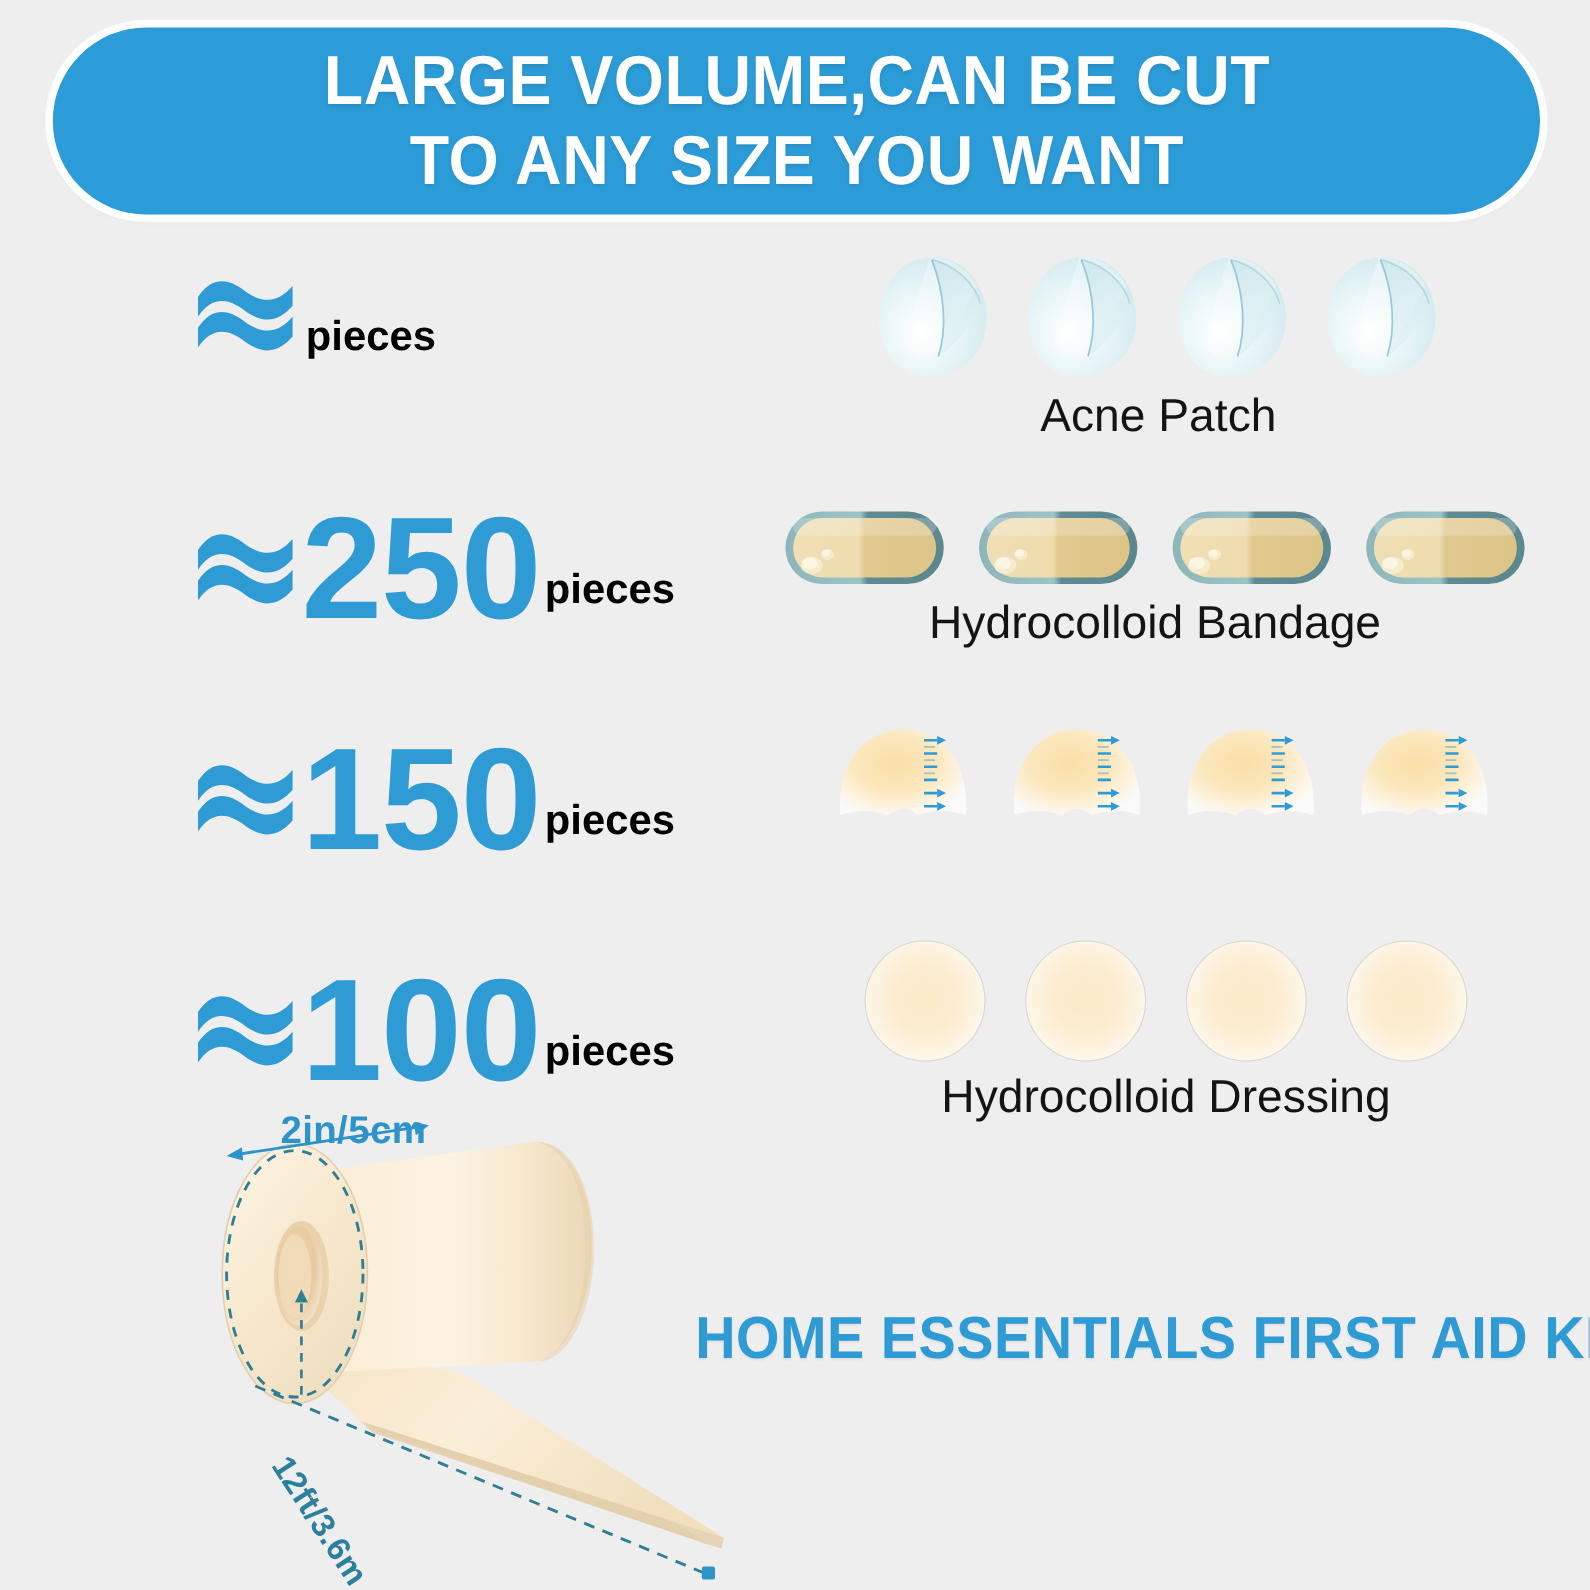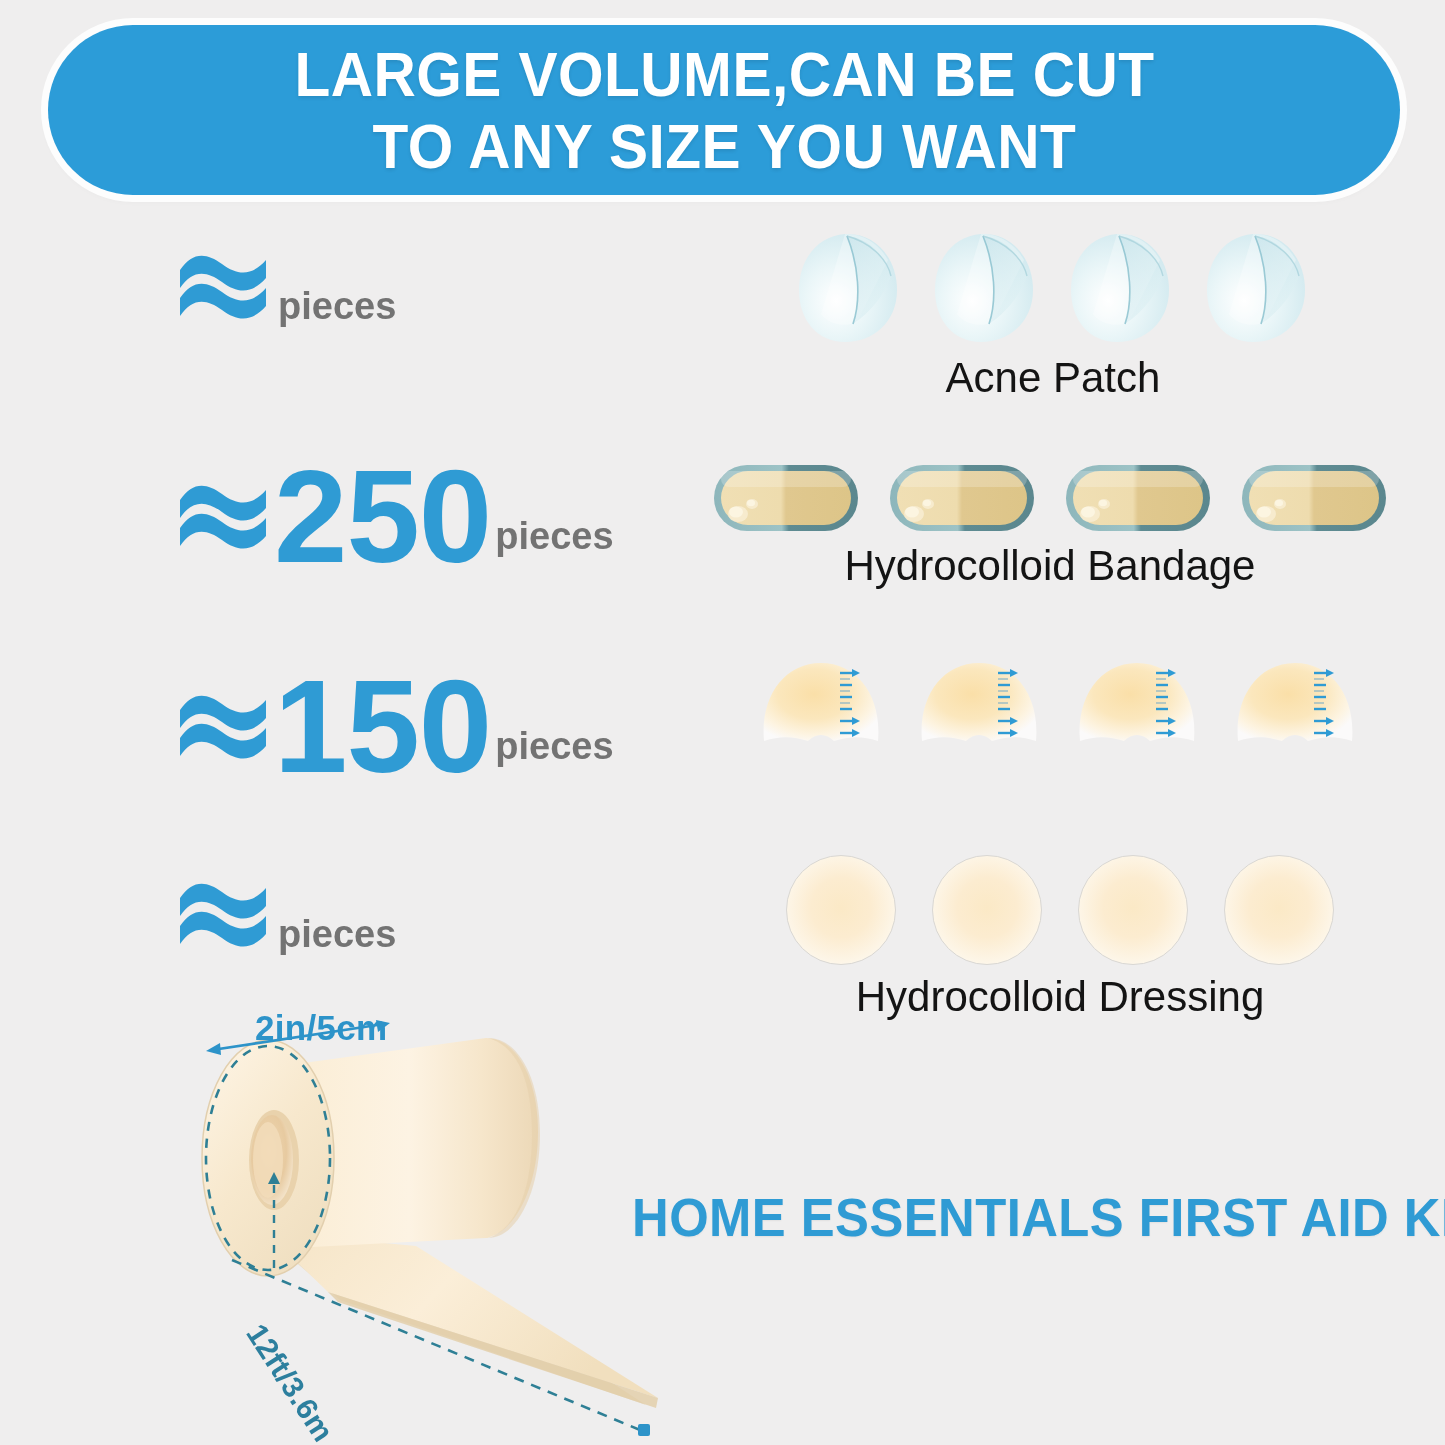--- a/index.html
+++ b/index.html
@@ -56,21 +56,21 @@
 
   .count-num{
     color:#2f9bd4;
     font-family:"Liberation Sans", sans-serif;
     font-weight:bold;
     font-size:132px;
     line-height:118px;
     letter-spacing:-1px;
   }
   .count-unit{
-    color:#737373;
+    color:#000000;
     font-family:"Liberation Sans", sans-serif;
     font-weight:bold;
     font-size:38px;
     line-height:52px;
     padding-bottom:14px;
     padding-left:4px;
   }
 
   
   .prod-group{ position:absolute; }
@@ -217,20 +217,21 @@
   <span class="count-unit">pieces</span>
 </div>
 
 <div class="count-row r4">
   <span class="approx">
     <svg viewBox="0 0 92 74" xmlns="http://www.w3.org/2000/svg" aria-hidden="true">
       <path d="M2 20 C14 2, 28 2, 44 14 C60 26, 74 26, 88 10 L88 28 C74 44, 60 44, 44 32 C28 20, 14 20, 2 38 Z" fill="#2f9bd4"></path>
       <path d="M2 48 C14 30, 28 30, 44 42 C60 54, 74 54, 88 38 L88 56 C74 72, 60 72, 44 60 C28 48, 14 48, 2 66 Z" fill="#2f9bd4"></path>
     </svg>
   </span>
+  <span class="count-num">100</span>
   <span class="count-unit">pieces</span>
 </div>
 
 <div class="prod-group g-acne">
   <div class="prod-items">
     <span class="acne">
       <svg viewBox="0 0 108 118" xmlns="http://www.w3.org/2000/svg" aria-hidden="true">
         <defs>
           <radialGradient id="ap1" cx="38%" cy="62%" r="72%">
             <stop offset="0%" stop-color="#ffffff"></stop>

